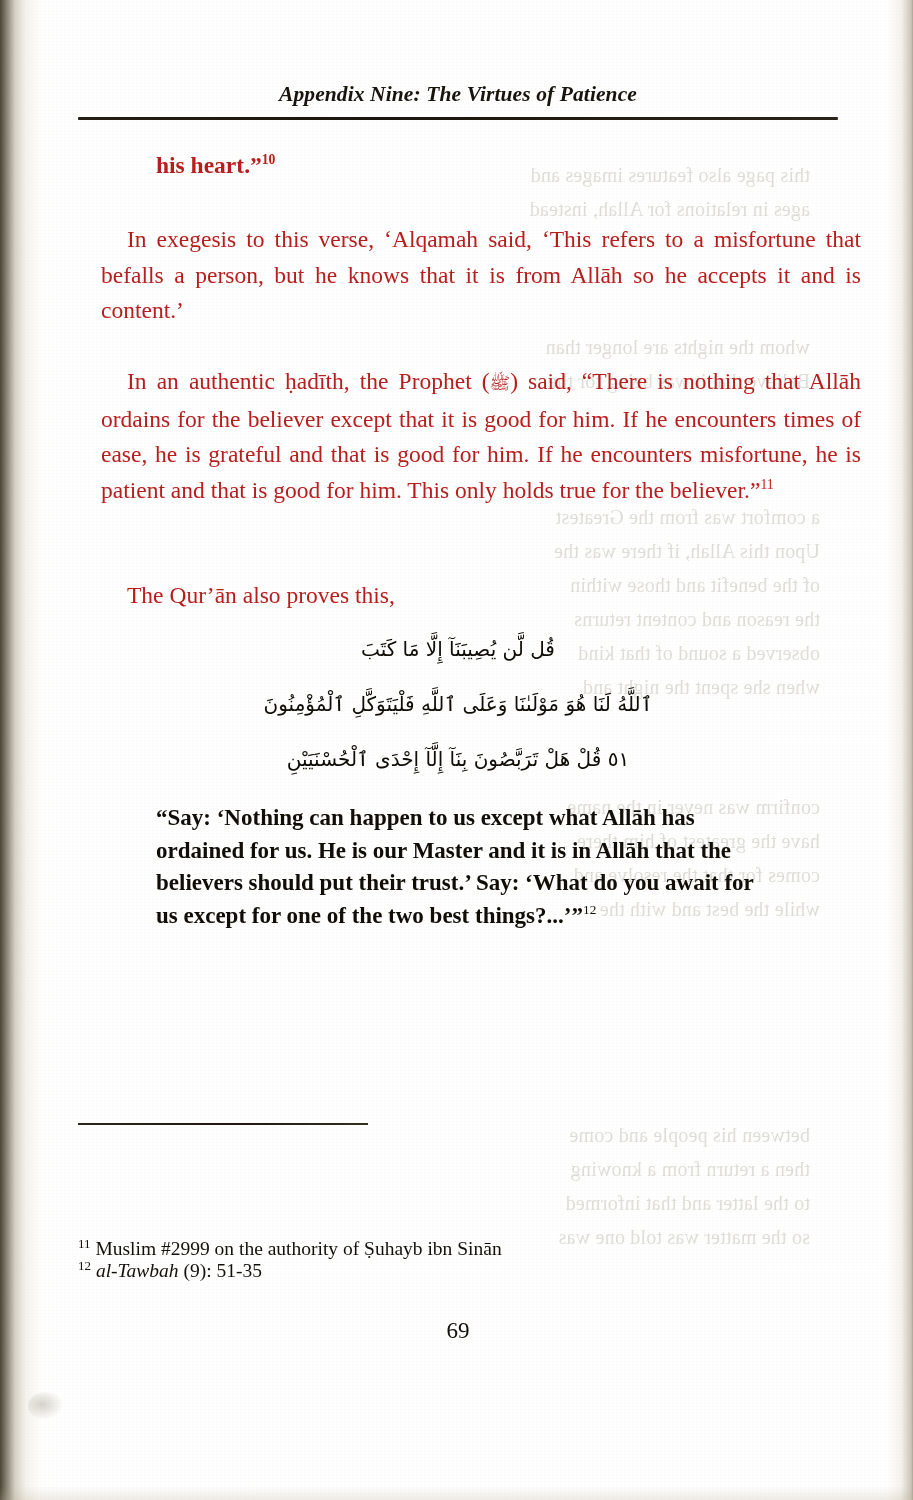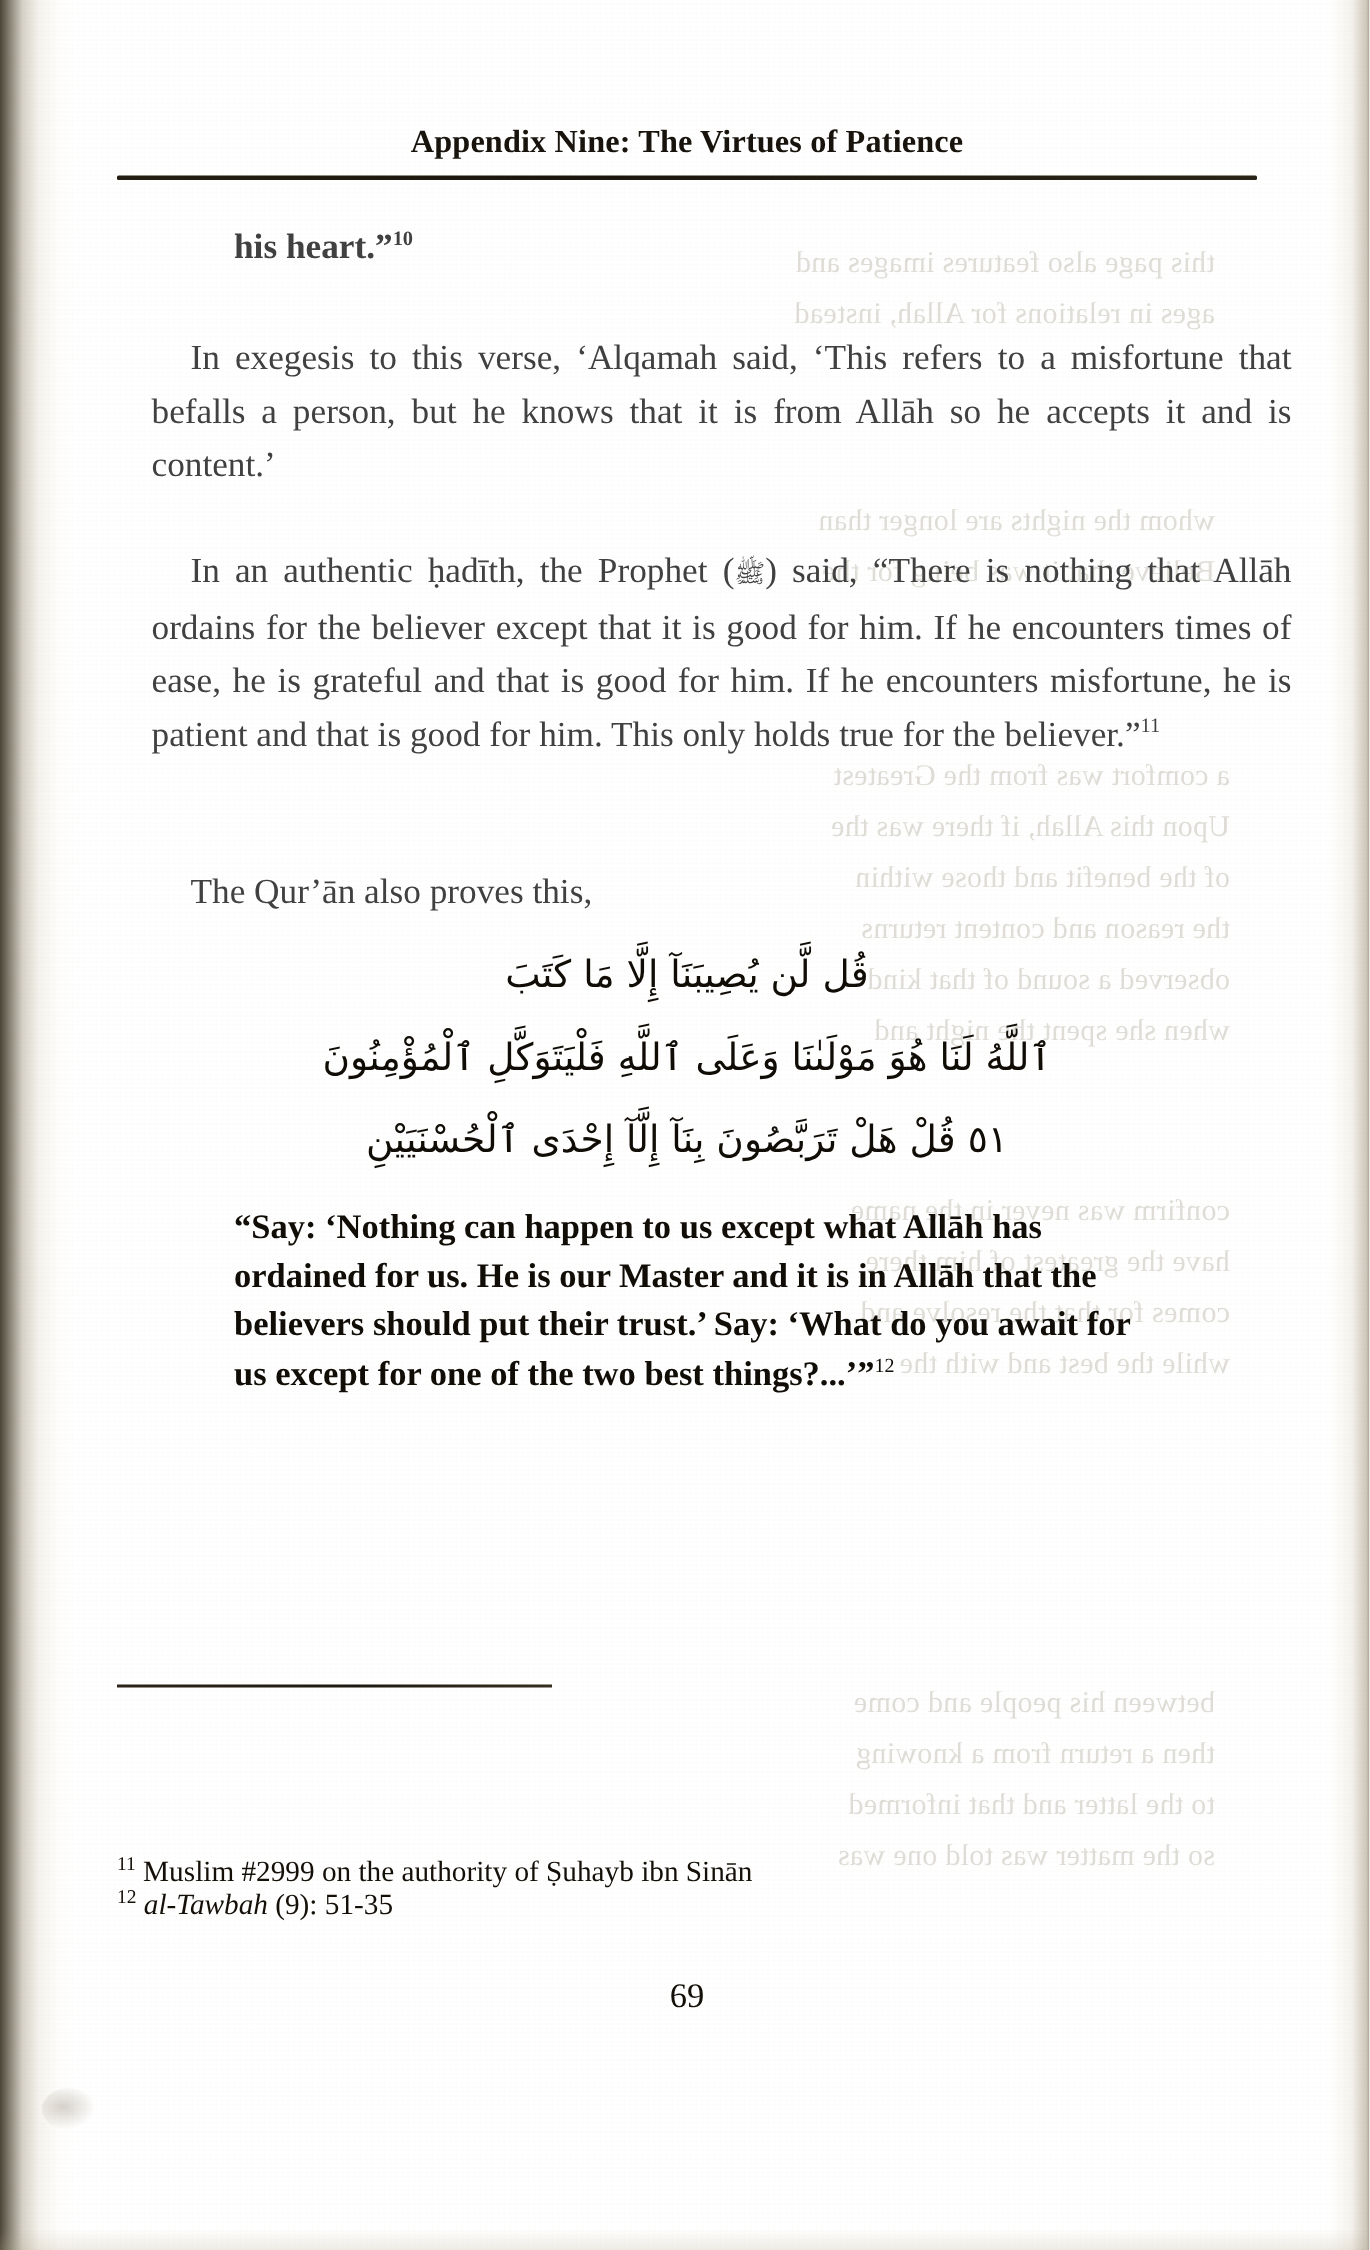--- a/index.html
+++ b/index.html
@@ -114,40 +114,41 @@
     width: 760px;
     height: 1500px;
   }
 
   .running-head {
     position: absolute;
     top: 82px;
     left: 0;
     width: 760px;
     text-align: center;
+    font-style: italic;
     font-weight: 700;
     font-size: 21.5px;
     color: #17130c;
     letter-spacing: 0.1px;
   }
   .head-rule {
     position: absolute;
     top: 117px;
     left: 0;
     width: 760px;
     height: 2.6px;
     background: linear-gradient(90deg, #241d12, #1a150d 40%, #2a2317);
     border-radius: 1px;
   }
 
   .body-block {
     position: absolute;
     left: 0;
     width: 760px;
-    color: #404040;
+    color: #b91c1c;
     font-size: 23.5px;
     line-height: 35.5px;
     text-align: justify;
     text-justify: inter-word;
   }
   .indent { text-indent: 26px; margin-left: 23px; }
   .bold-lead { font-weight: 700; }
   sup {
     font-size: 0.58em;
     vertical-align: super;
@@ -160,21 +161,21 @@
   .arabic-block {
     position: absolute;
     left: 0;
     width: 760px;
     text-align: center;
     color: #0f0b05;
     direction: rtl;
     font-family: "DejaVu Sans", sans-serif;
   }
   .arabic-line {
-    font-size: 25px;
+    font-size: 20px;
     line-height: 55px;
     white-space: nowrap;
     letter-spacing: -0.5px;
   }
 
   
   .translation {
     position: absolute;
     left: 78px;
     width: 600px;

